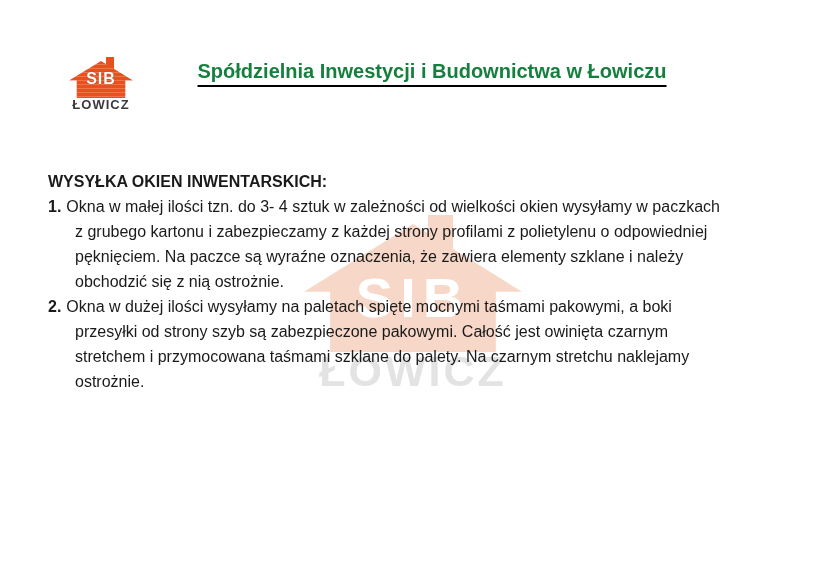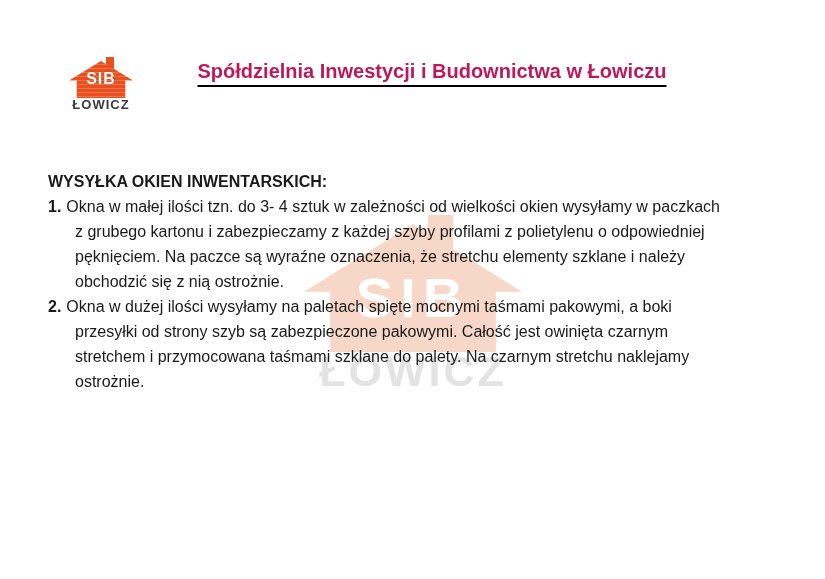--- a/index.html
+++ b/index.html
@@ -119,21 +119,21 @@
     position: absolute;
     left: 432px;
     top: 60px;
     transform: translateX(-50%);
     white-space: nowrap;
     z-index: 1;
   }
   .title {
     font-weight: bold;
     font-size: 20px;
-    color: #be185d;
+    color: #15803d;
     border-bottom: 2px solid #000000;
     padding-bottom: 3px;
   }
 
   
   .body-text {
     position: absolute;
     left: 48px;
     top: 132px;
     width: 760px;
@@ -173,22 +173,22 @@
     <span class="title">Spółdzielnia Inwestycji i Budownictwa w Łowiczu</span>
   </div>
 
   <div class="body-text">
     <div class="heading">WYSYŁKA OKIEN INWENTARSKICH:</div>
 
     <div class="para">
       <div class="line first">
         <span class="num">1.</span><span>Okna w małej ilości tzn. do 3- 4 sztuk w zależności od wielkości okien wysyłamy w paczkach</span>
       </div>
-      <div class="line cont">z grubego kartonu i zabezpieczamy z każdej szyby profilami z polietylenu o odpowiedniej</div>
-      <div class="line cont">pęknięciem. Na paczce są wyraźne oznaczenia, że stretchu elementy szklane i należy</div>
+      <div class="line cont">z grubego kartonu i zabezpieczamy z każdej strony profilami z polietylenu o odpowiedniej</div>
+      <div class="line cont">pęknięciem. Na paczce są wyraźne oznaczenia, że zawiera elementy szklane i należy</div>
       <div class="line cont">obchodzić się z nią ostrożnie.</div>
     </div>
 
     <div class="para">
       <div class="line first">
         <span class="num">2.</span><span>Okna w dużej ilości wysyłamy na paletach spięte mocnymi taśmami pakowymi, a boki</span>
       </div>
       <div class="line cont">przesyłki od strony szyb są zabezpieczone pakowymi. Całość jest owinięta czarnym</div>
       <div class="line cont">stretchem i przymocowana taśmami szklane do palety. Na czarnym stretchu naklejamy</div>
       <div class="line cont">ostrożnie.</div>

